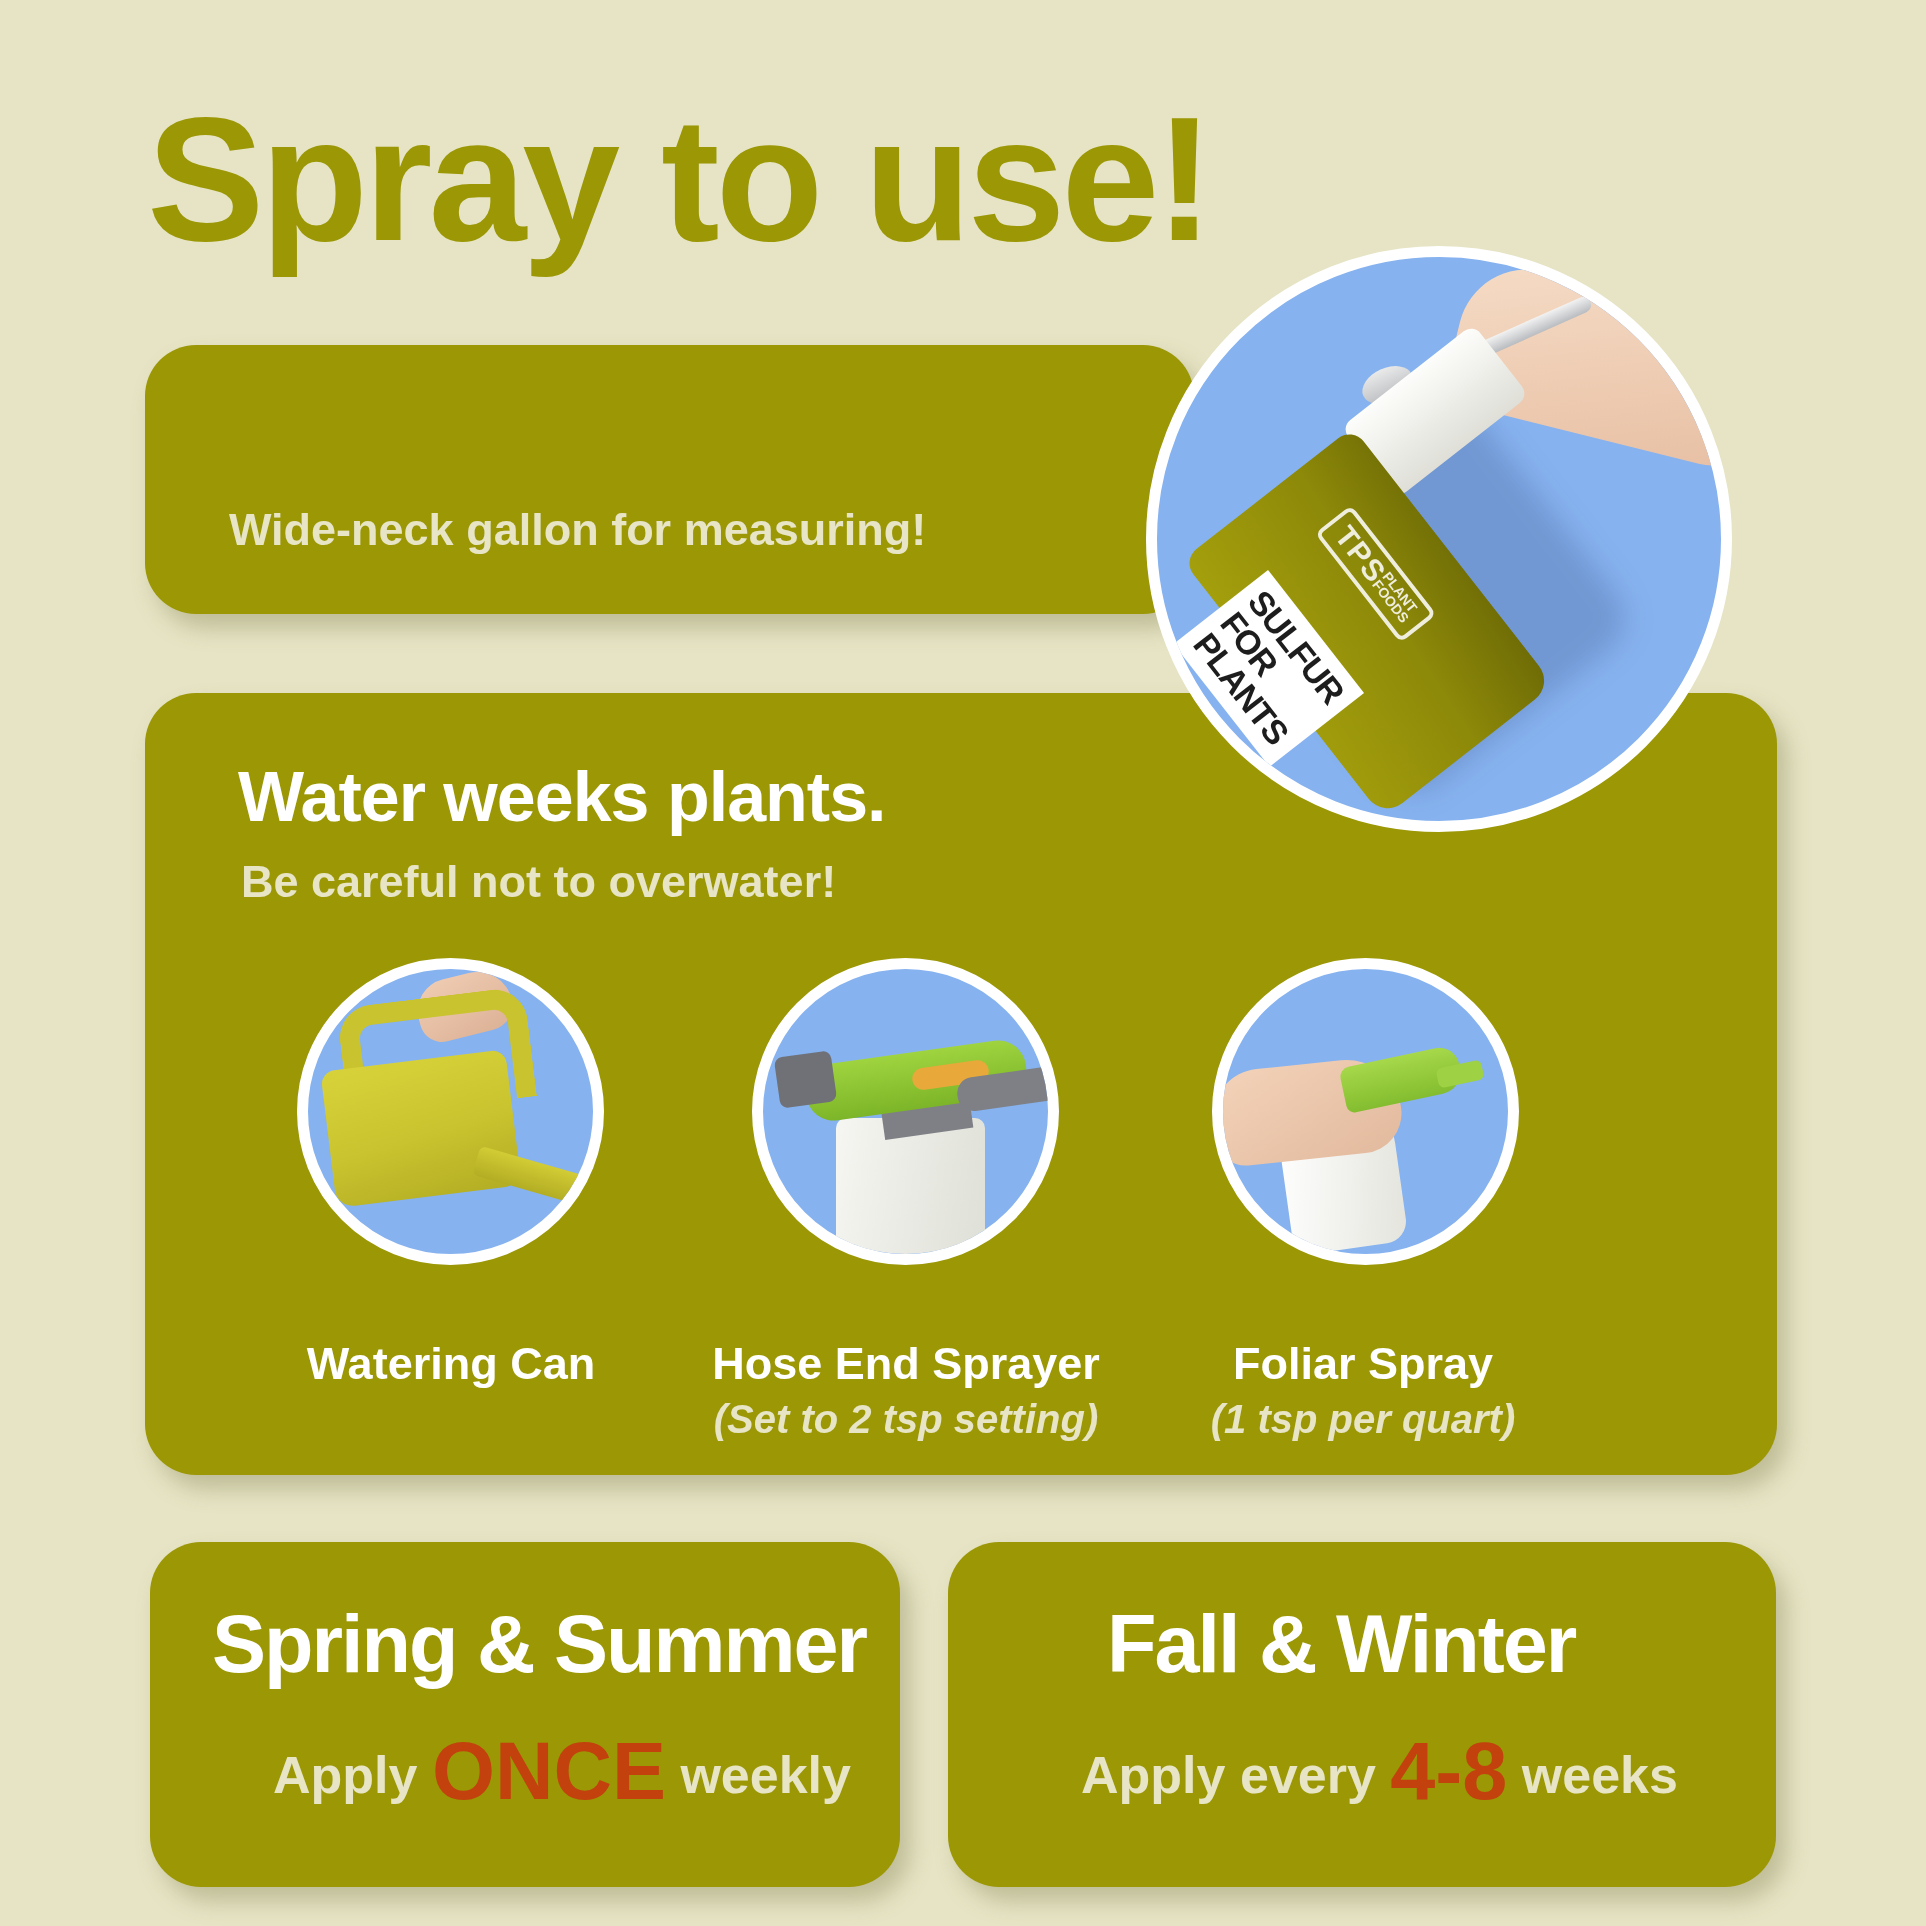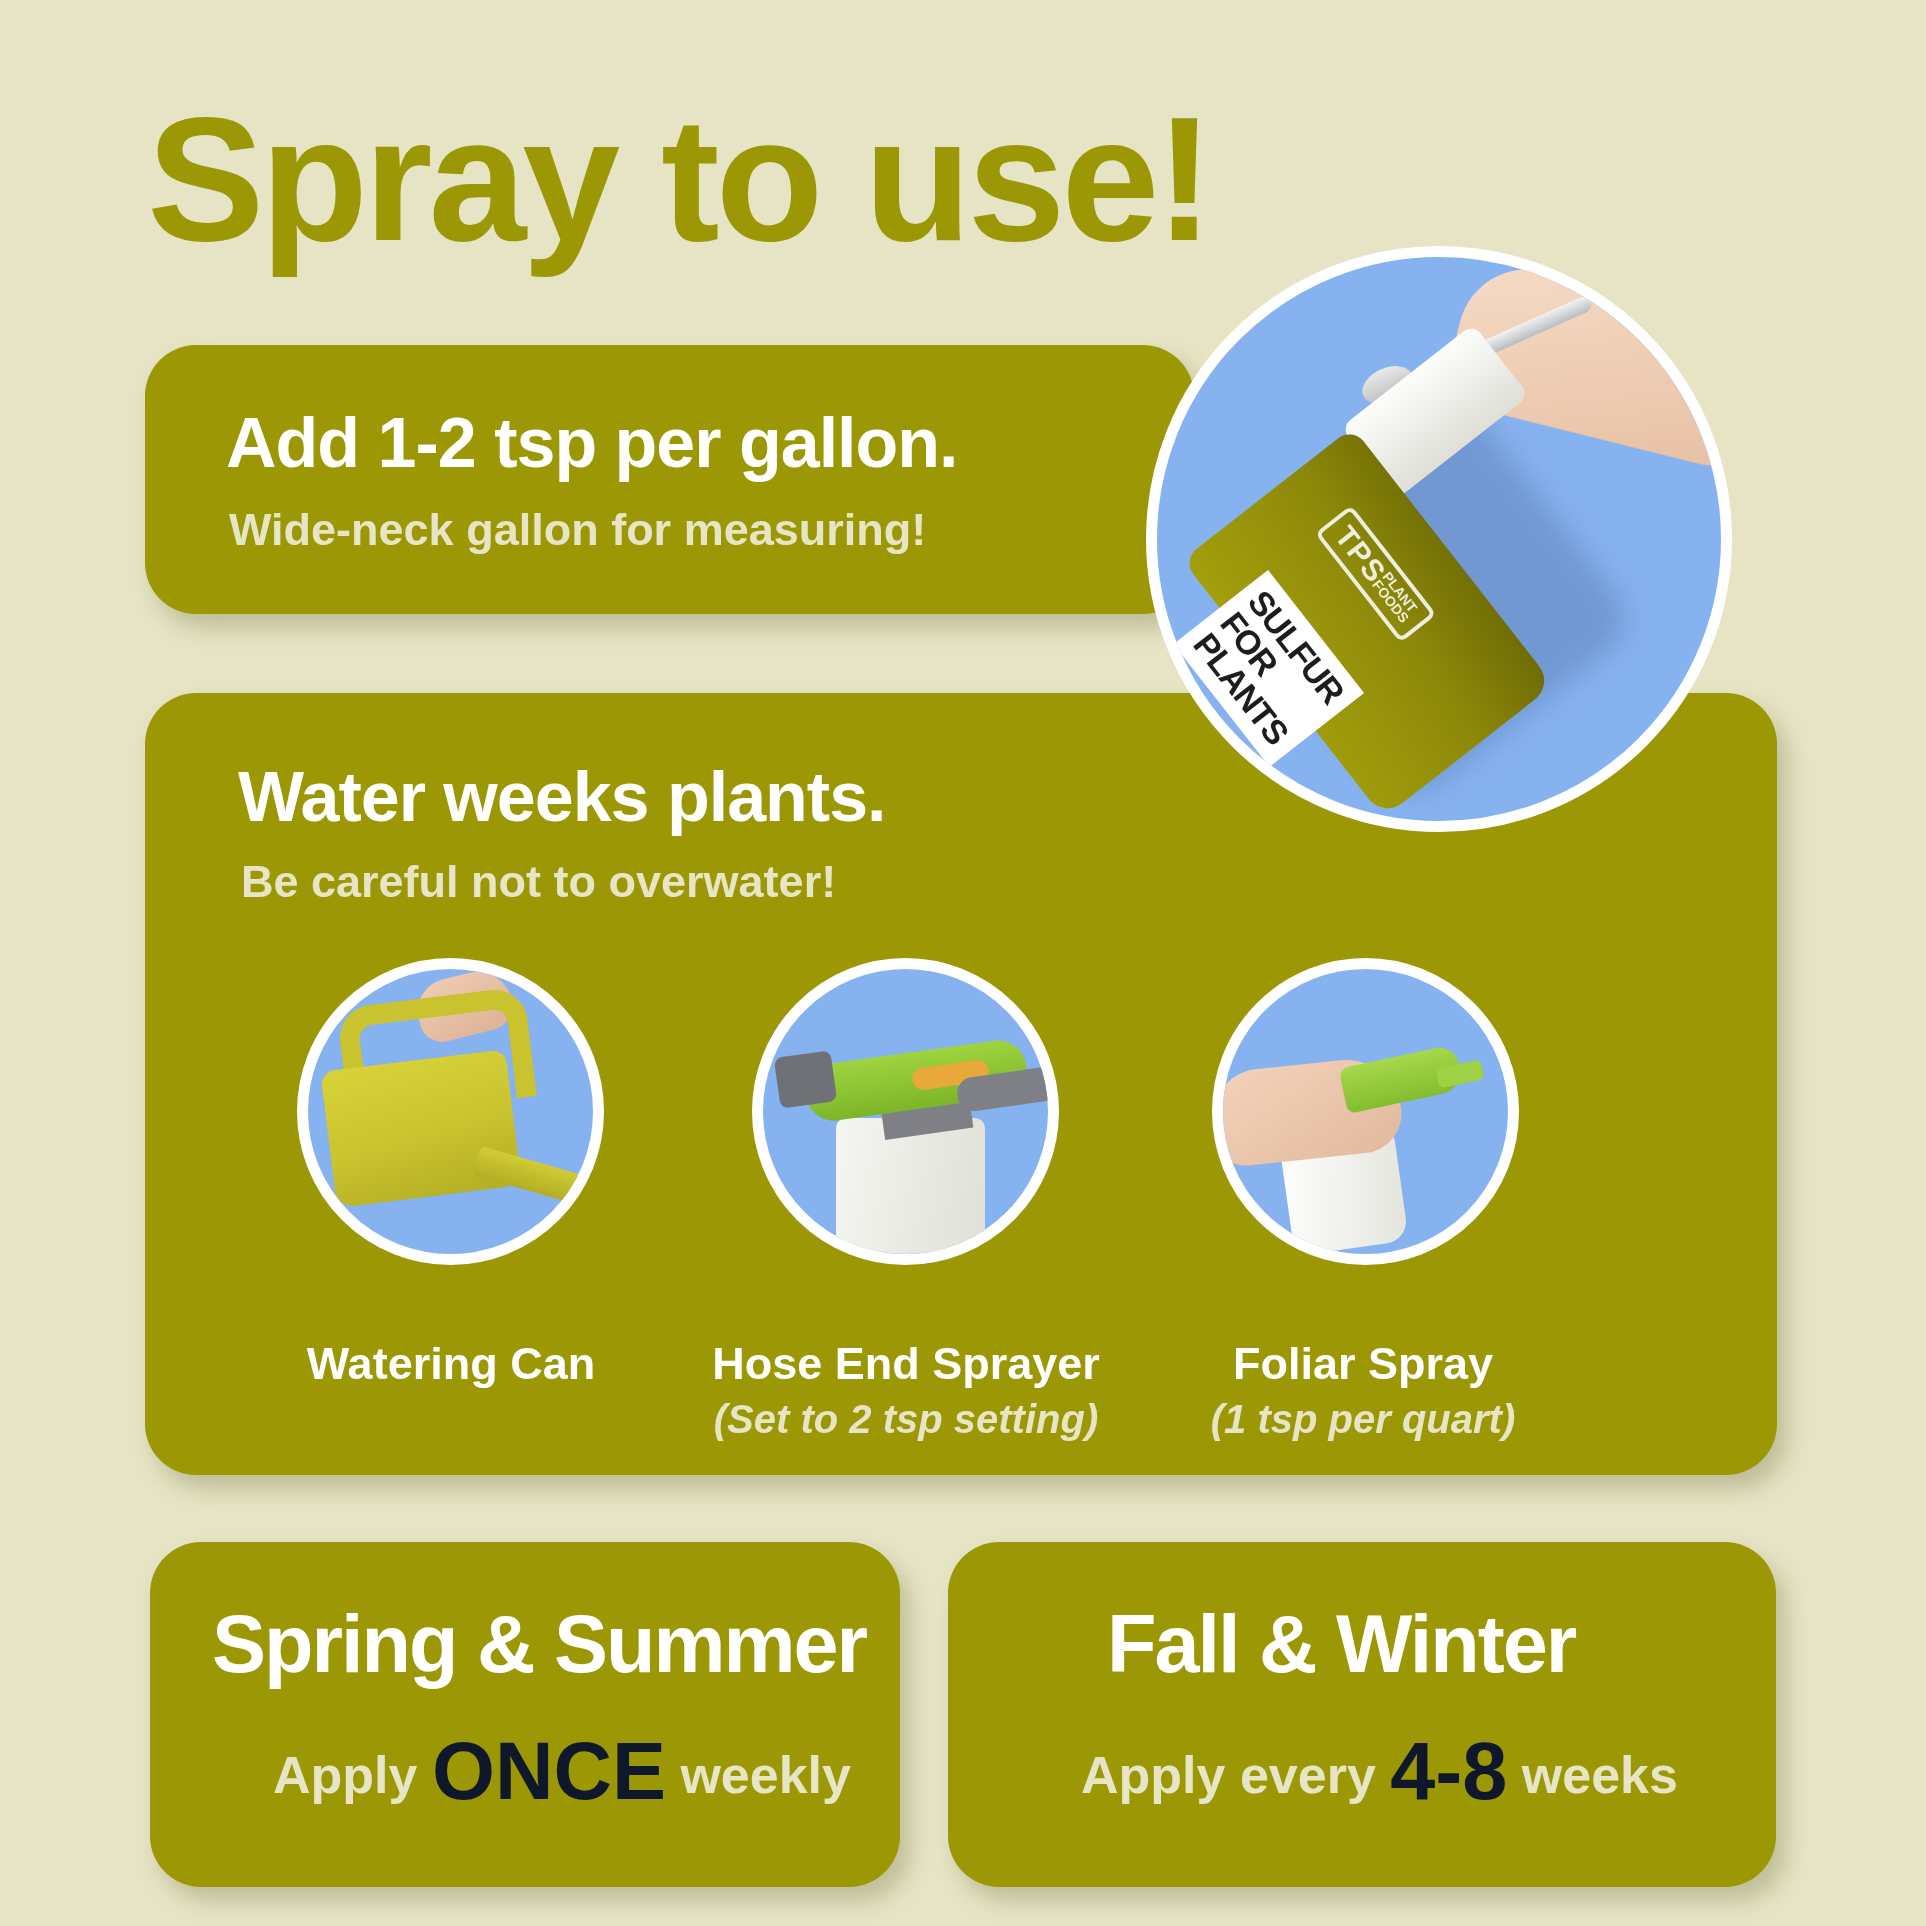--- a/index.html
+++ b/index.html
@@ -76,21 +76,21 @@
 
   
   .season-title{
     position:absolute;color:#fff;font-weight:bold;
     font-size:81px;line-height:1;letter-spacing:-2px;white-space:nowrap;
   }
   .season-sub{
     position:absolute;color:#e7e5c6;font-weight:bold;
     font-size:52px;line-height:1;white-space:nowrap;
   }
-  .season-sub .emph{color:#0f172a;font-size:81px;vertical-align:-6px;text-align:right;}
+  .season-sub .emph{color:#c2410c;font-size:81px;vertical-align:-6px;text-align:right;}
   #spring-title{left:212px;top:1604px;}
   #spring-sub  {left:273px;top:1731px;}
   #fall-title  {left:1107px;top:1604px;}
   #fall-sub    {left:1081px;top:1731px;}
 
   
   .bottle-wrap{position:absolute;left:0;top:0;width:100%;height:100%;}
 
   
   .can-body{
@@ -217,21 +217,20 @@
   }
 </style>
 </head>
 <body>
 
 <div class="stage">
 
   <div class="page-title">Spray to use!</div>
 
   <div class="card" id="card-step1"></div>
-  <div class="card-title" id="s1-title">Add 1-2 tsp per gallon.</div>
   <div class="card-sub" id="s1-sub">Wide-neck gallon for measuring!</div>
 
   <div class="card" id="card-step2"></div>
   <div class="card-title" id="s2-title">Water weeks plants.</div>
   <div class="card-sub" id="s2-sub">Be careful not to overwater!</div>
 
   <div class="photo-circle" id="circle-bottle">
     <div class="bottle-wrap">
       <div class="prod-shadow"></div>
       <div class="arm"></div>

